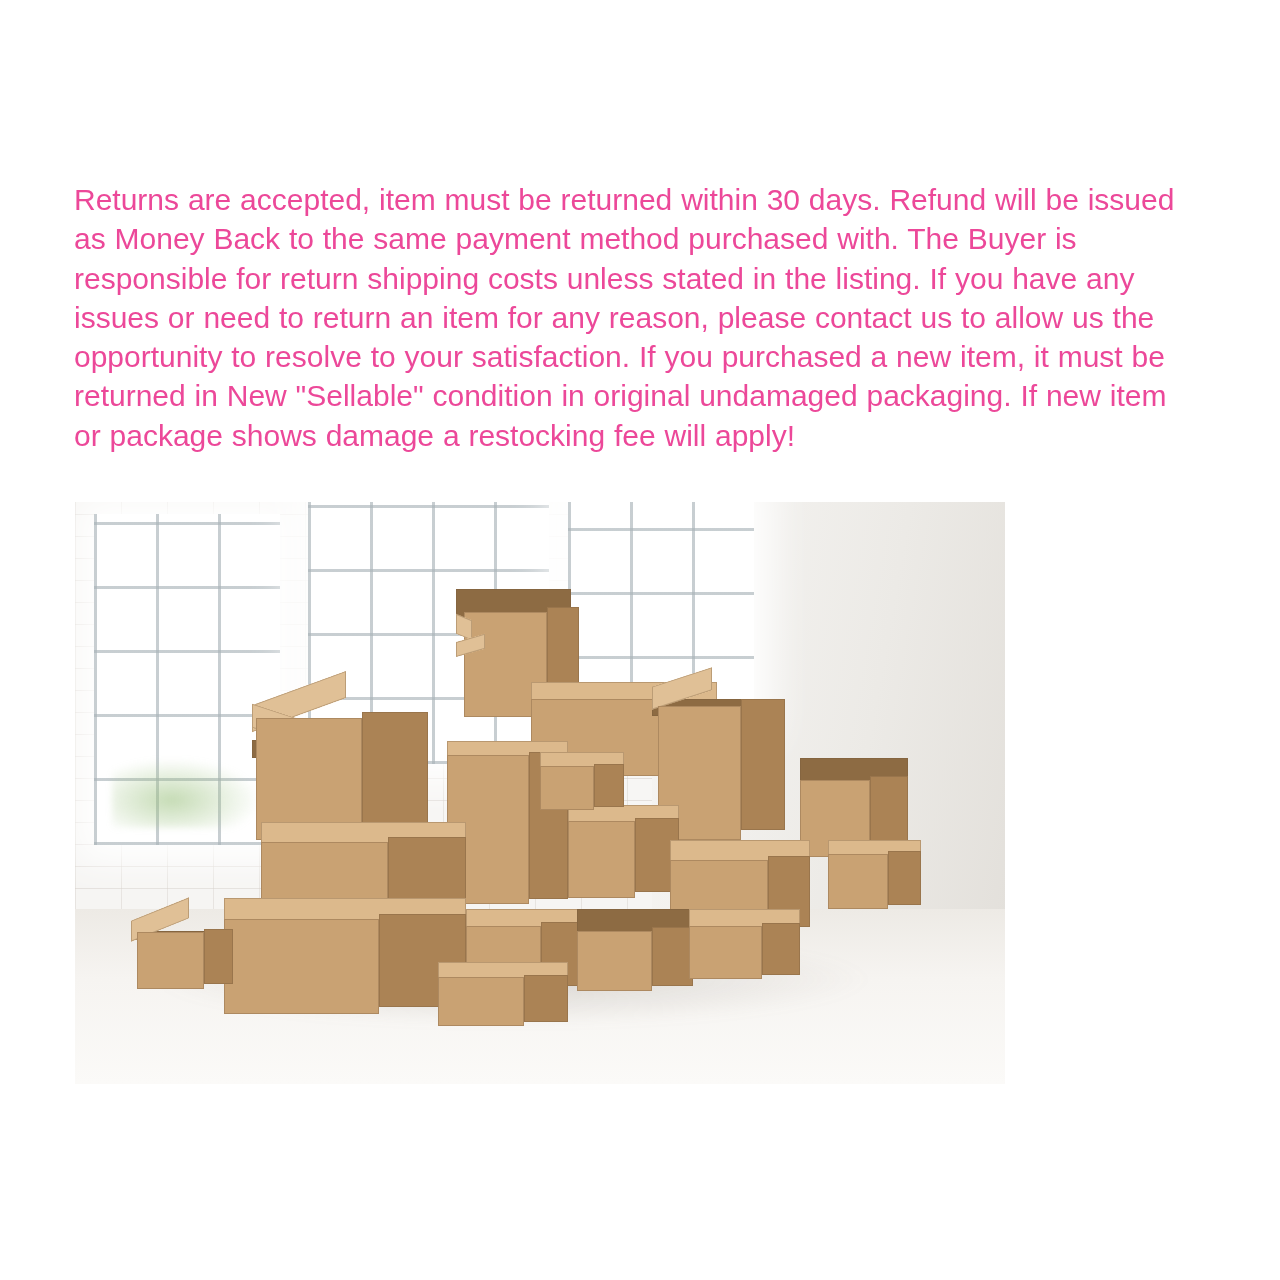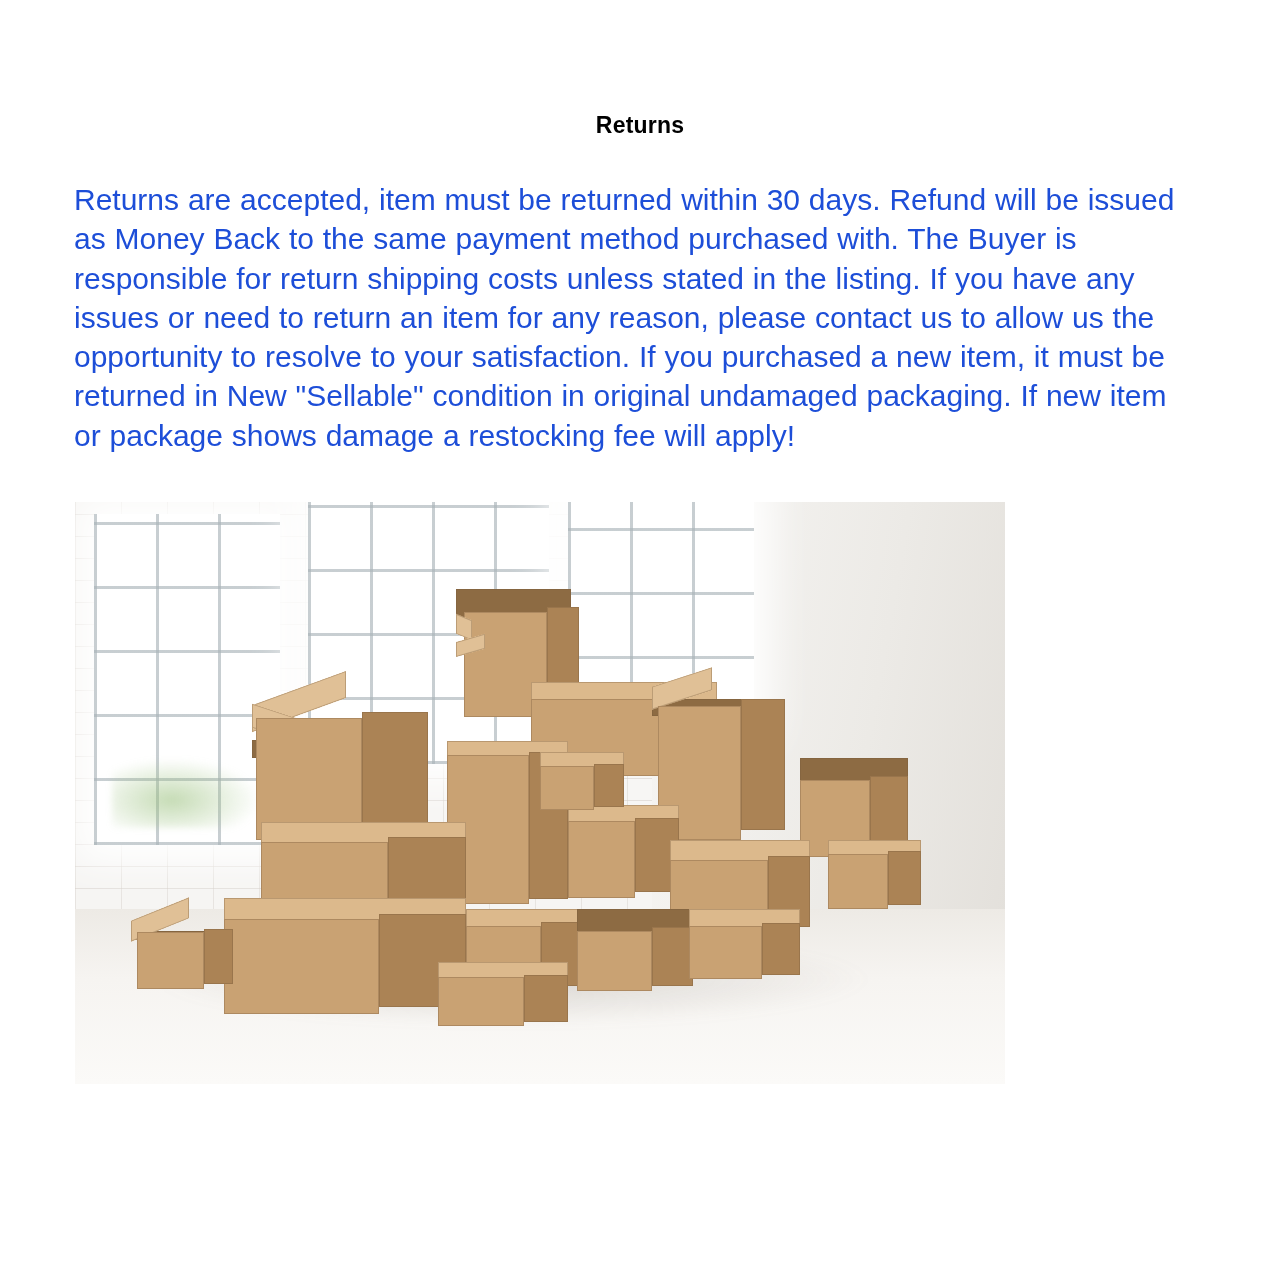--- a/index.html
+++ b/index.html
@@ -34,21 +34,21 @@
     letter-spacing: 0.2px;
   }
 
   .body-text {
     position: absolute;
     top: 180px;
     left: 74px;
     width: 1120px;
     font-size: 30px;
     line-height: 1.31;
-    color: #1d4ed8;
+    color: #ec4899;
     text-align: left;
     word-spacing: 0.5px;
   }
 
   .image-frame {
     position: absolute;
     left: 75px;
     top: 502px;
     width: 930px;
     height: 582px;
@@ -142,21 +142,20 @@
   .bx-inner { background: #8d6b43; }
   .bx-light { background: #e0c096; }
 
   .edge { box-shadow: inset 0 0 0 1px rgba(120,92,60,.35); }
 </style>
 </head>
 <body>
 
 <div class="page">
 
-  <div class="doc-title">Returns</div>
 
   <div class="body-text">Returns are accepted, item must be returned within 30 days. Refund will be issued as Money Back to the same payment method purchased with. The Buyer is responsible for return shipping costs unless stated in the listing. If you have any issues or need to return an item for any reason, please contact us to allow us the opportunity to resolve to your satisfaction. If you purchased a new item, it must be returned in New "Sellable" condition in original undamaged packaging. If new item or package shows damage a restocking fee will apply!</div>
 
   <div class="image-frame">
     <div class="room">
 
       <div class="wall-brick"></div>
       <div class="wall-right"></div>
 
       <div class="window win-a">

